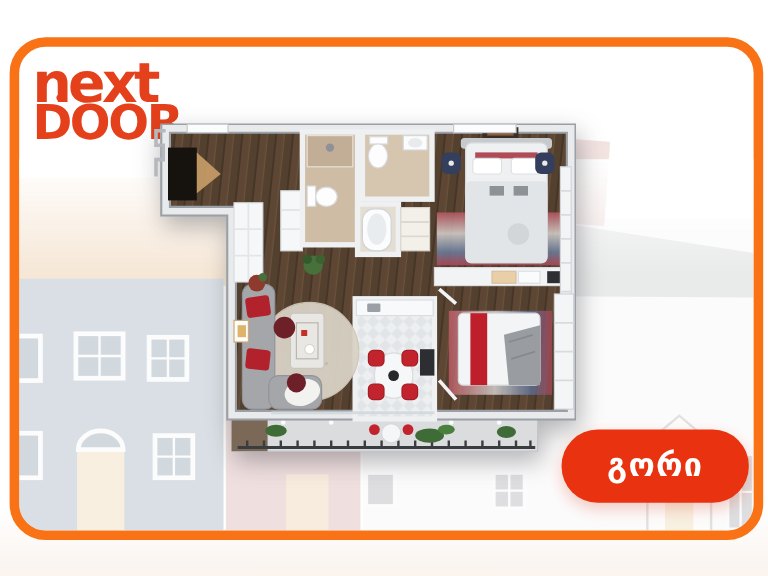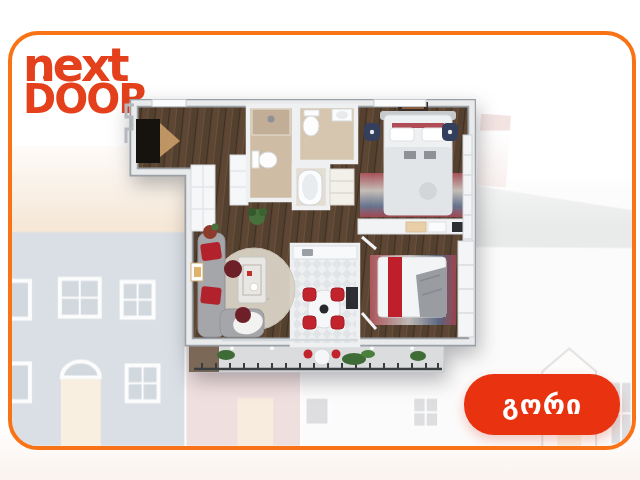--- a/index.html
+++ b/index.html
@@ -3,34 +3,34 @@
 <meta charset="utf-8">
 <style>
   html,body{margin:0;padding:0;}
   body{
     width:640px;height:480px;position:relative;overflow:hidden;
     background:linear-gradient(180deg,#ffffff 0%,#ffffff 88%,#faf3ee 100%);
     font-family:"DejaVu Sans","Liberation Sans",sans-serif;
   }
   .card{
     position:absolute;left:8px;top:31px;width:628px;height:419px;
-    box-sizing:border-box;border:4px solid #f97316;border-radius:30px;
+    box-sizing:border-box;border:8px solid #f97316;border-radius:30px;
     background:#ffffff;overflow:hidden;
   }
   .houses{position:absolute;left:0;top:0;width:100%;height:100%;}
   .logo{position:absolute;left:11px;top:10px;color:#e4401b;font-weight:bold;line-height:.88;}
   .logo .l1{display:block;font-size:46px;letter-spacing:-3px;}
   .logo .l2{display:block;font-size:40px;letter-spacing:-2px;margin-top:-3px;}
   .logo .knob{position:absolute;left:20px;top:30px;width:5px;height:5px;border-radius:50%;background:#e4401b;}
   .plan{
     position:absolute;left:110px;top:64px;width:354px;height:277px;
     filter:drop-shadow(3px 8px 10px rgba(45,45,55,.35));
   }
   .city-btn{
-    position:absolute;left:452px;top:339px;width:156px;height:61px;
+    position:absolute;left:452px;top:319px;width:156px;height:61px;
     border-radius:30px;background:#e93310;display:flex;align-items:center;justify-content:center;
     box-shadow:0 5px 12px rgba(210,50,20,.25);cursor:pointer;
   }
   .city-btn span{color:#ffffff;font-size:27px;font-weight:bold;letter-spacing:1px;}
 </style>
 </head>
 <body>
 
 <div class="page" style="position:absolute;inset:0;">
   <div class="card">

